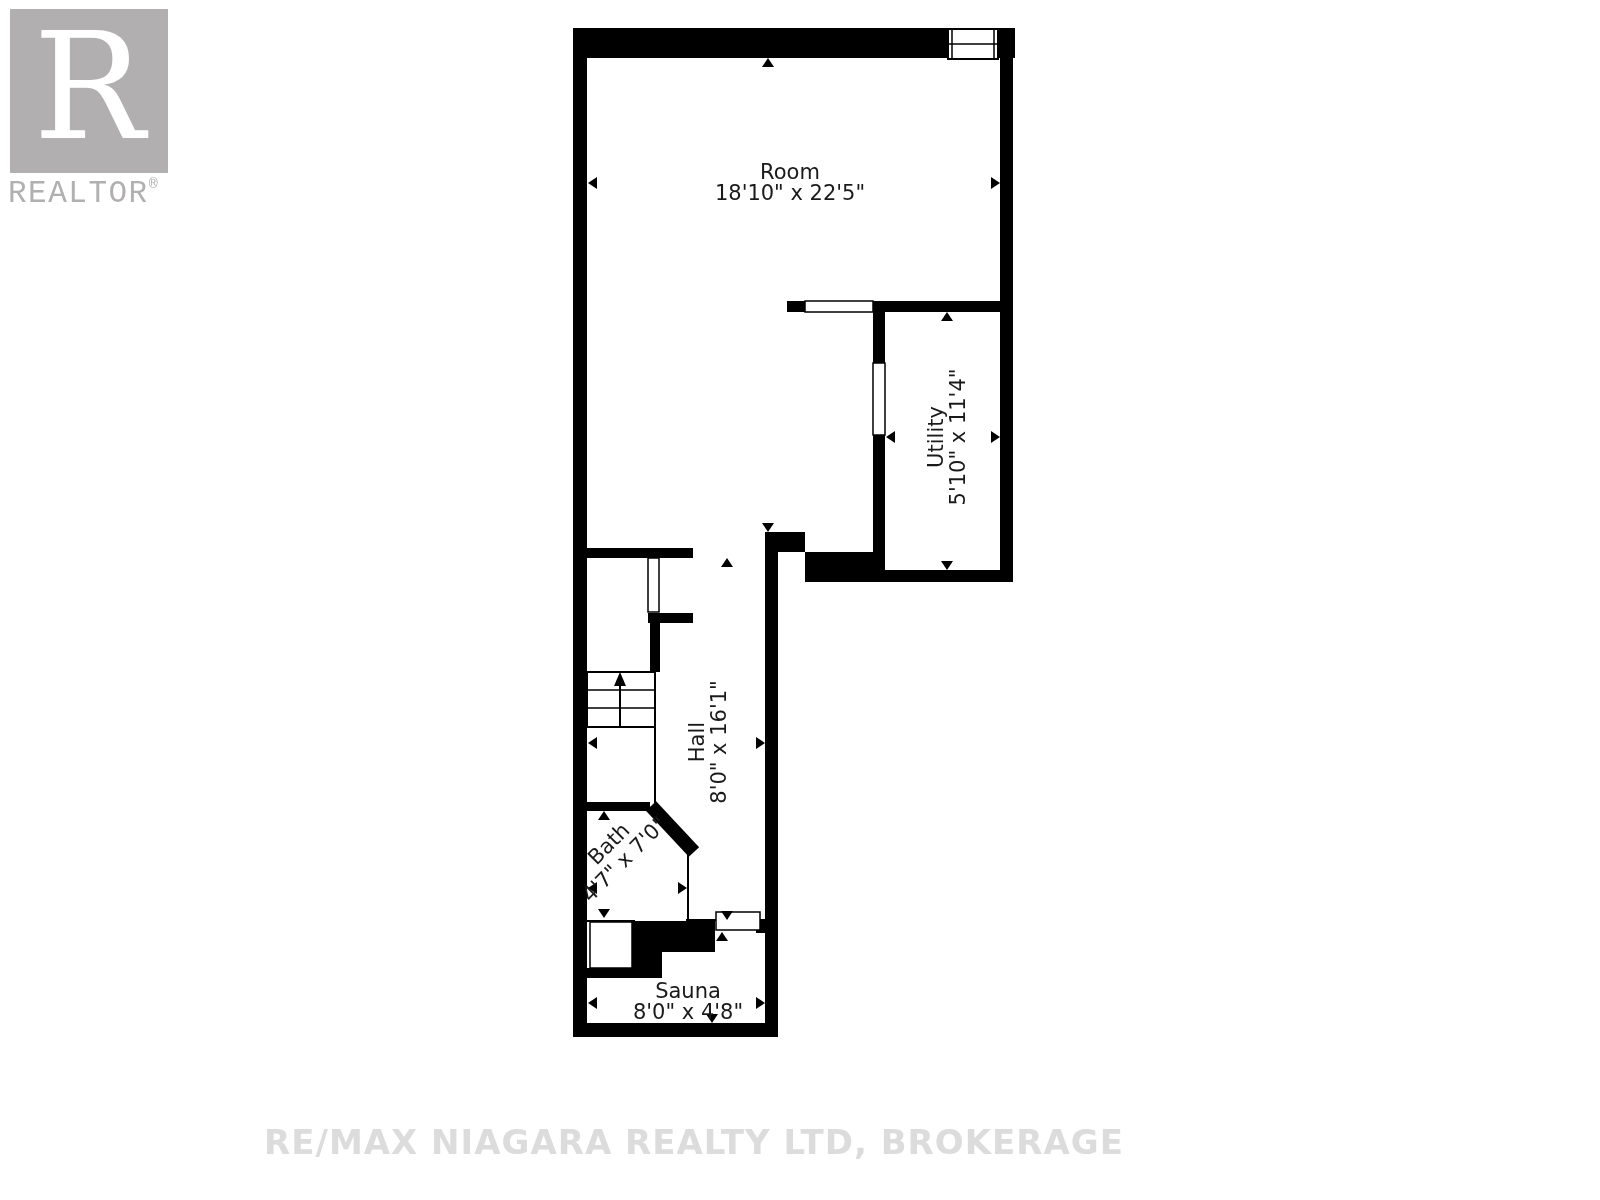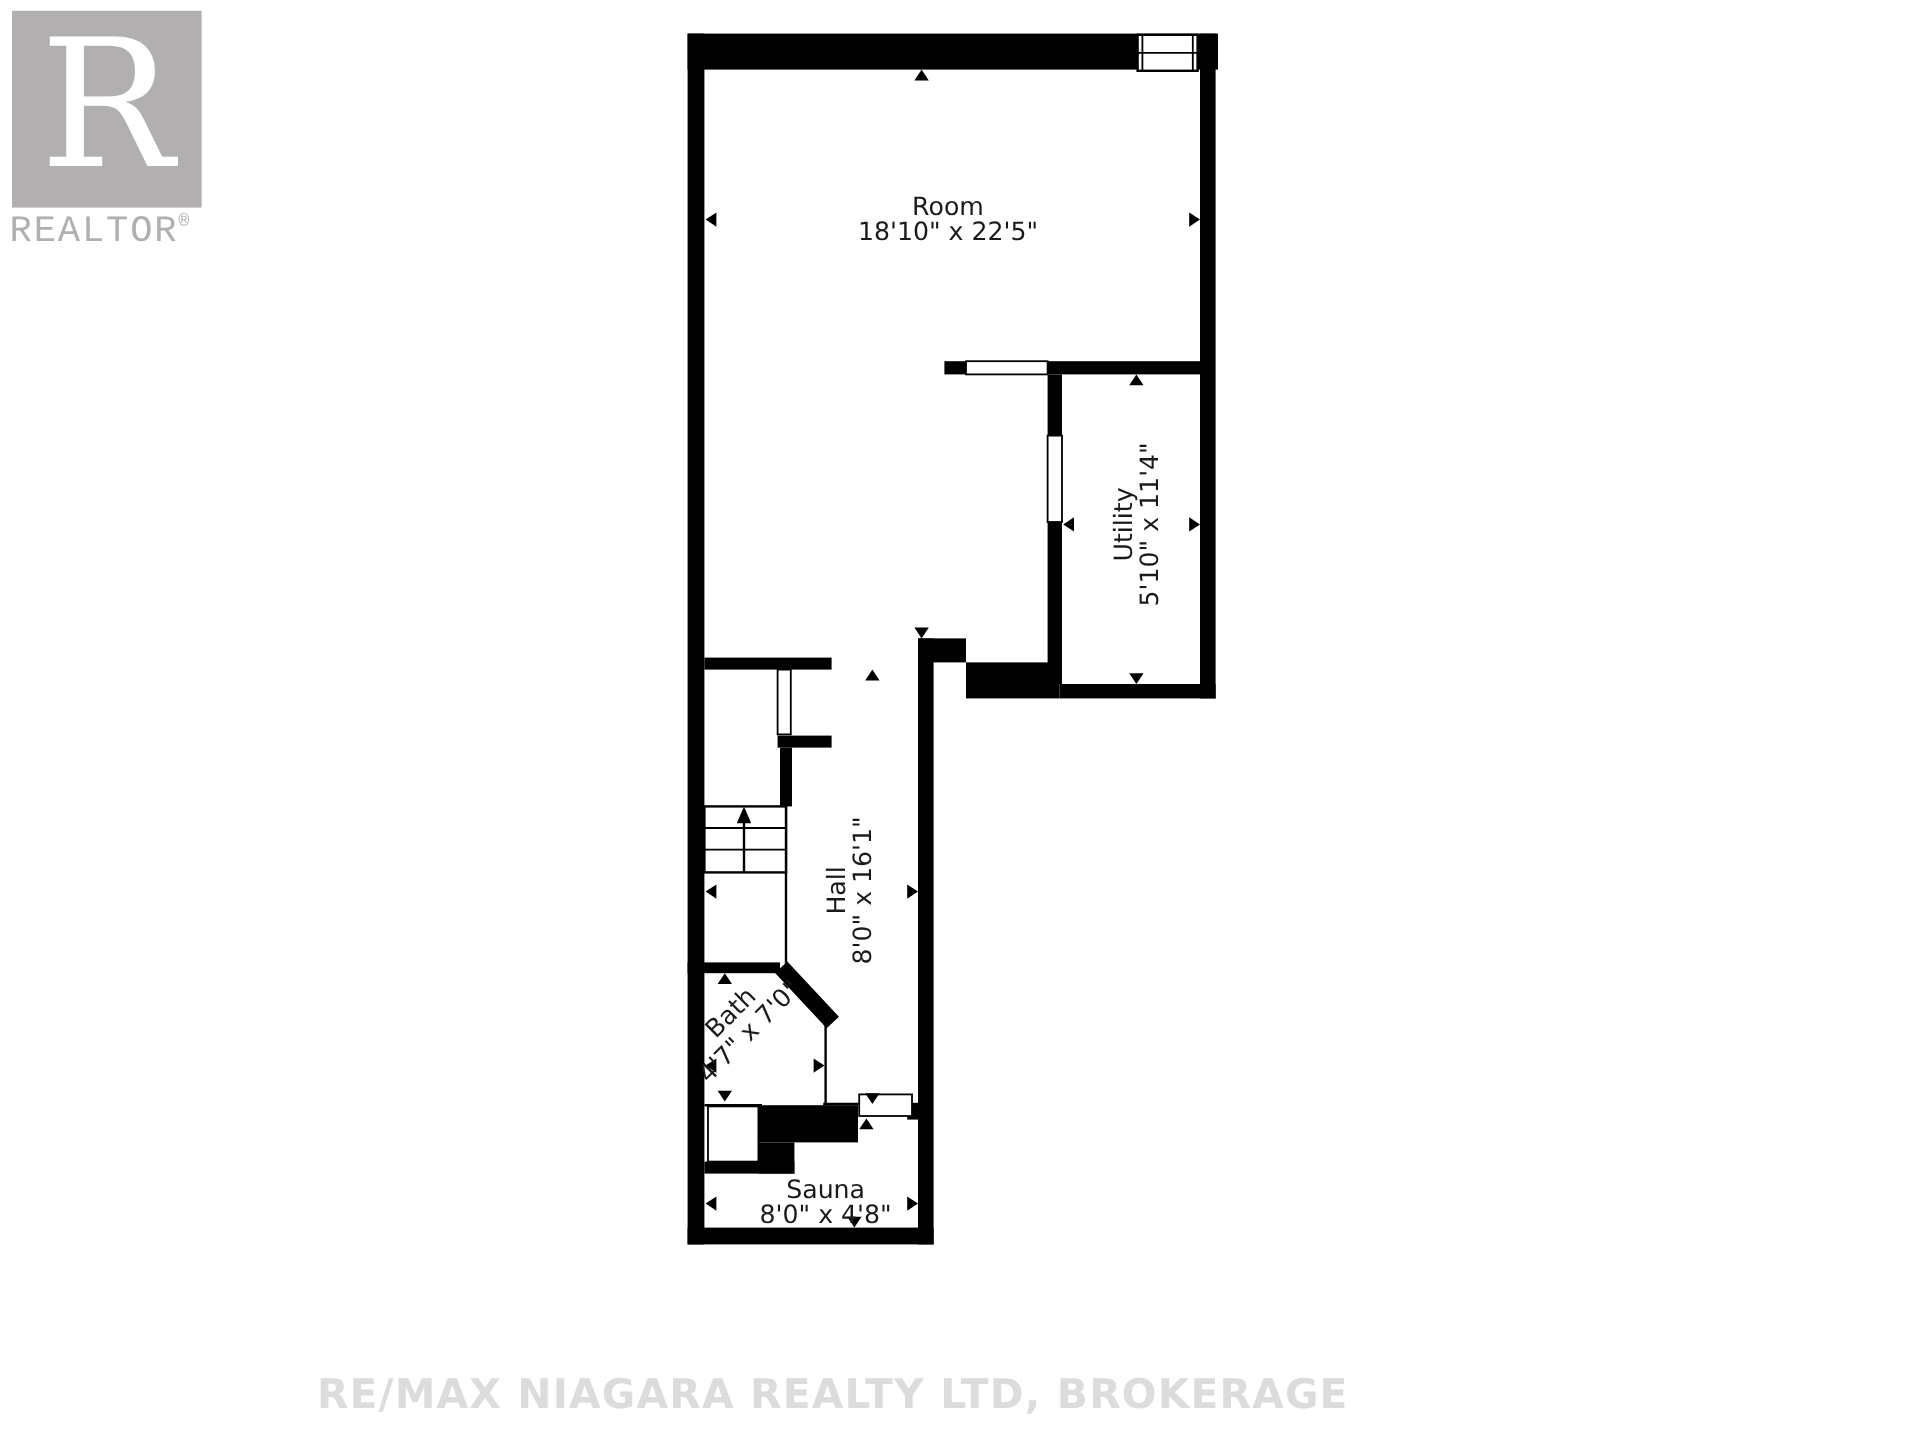--- a/index.html
+++ b/index.html
@@ -6,21 +6,21 @@
   .canvas{position:relative;width:1600px;height:1200px;background:#fff;font-family:"DejaVu Sans",sans-serif;}
   
   .logo-square{position:absolute;left:10px;top:9px;width:158px;height:164px;background:#b1afaf;display:flex;align-items:center;justify-content:center;}
   .logo-letter{font-family:"DejaVu Serif",serif;font-size:148px;line-height:148px;color:#ffffff;font-weight:400;transform:translateY(-4px);}
   .logo-brand{position:absolute;left:8px;top:176px;width:190px;font-size:31px;letter-spacing:1.5px;color:#b1afaf;font-family:Liberation Mono, monospace;}
   .logo-brand .reg{font-size:15px;vertical-align:top;letter-spacing:0;}
   
   svg.plan{position:absolute;left:0;top:0;}
   .lbl{font-family:"DejaVu Sans",sans-serif;font-size:21px;fill:#1a1a1a;}
   
-  .watermark{position:absolute;left:0;top:1122px;width:1388px;text-align:center;font-size:34px;font-weight:700;letter-spacing:1px;color:#dcdcdc;font-family:"DejaVu Sans",sans-serif;white-space:nowrap;margin-top:20px;}
+  .watermark{position:absolute;left:0;top:1122px;width:1388px;text-align:center;font-size:34px;font-weight:700;letter-spacing:1px;color:#dcdcdc;font-family:"DejaVu Sans",sans-serif;white-space:nowrap;}
   .disclaimer{position:absolute;left:0;top:1146px;width:1572px;text-align:center;font-size:16px;color:#141414;font-family:"DejaVu Sans",sans-serif;white-space:nowrap;}
 </style>
 </head>
 <body>
 
 <div class="canvas">
 
   <div class="logo-square">
     <span class="logo-letter">R</span>
   </div>

